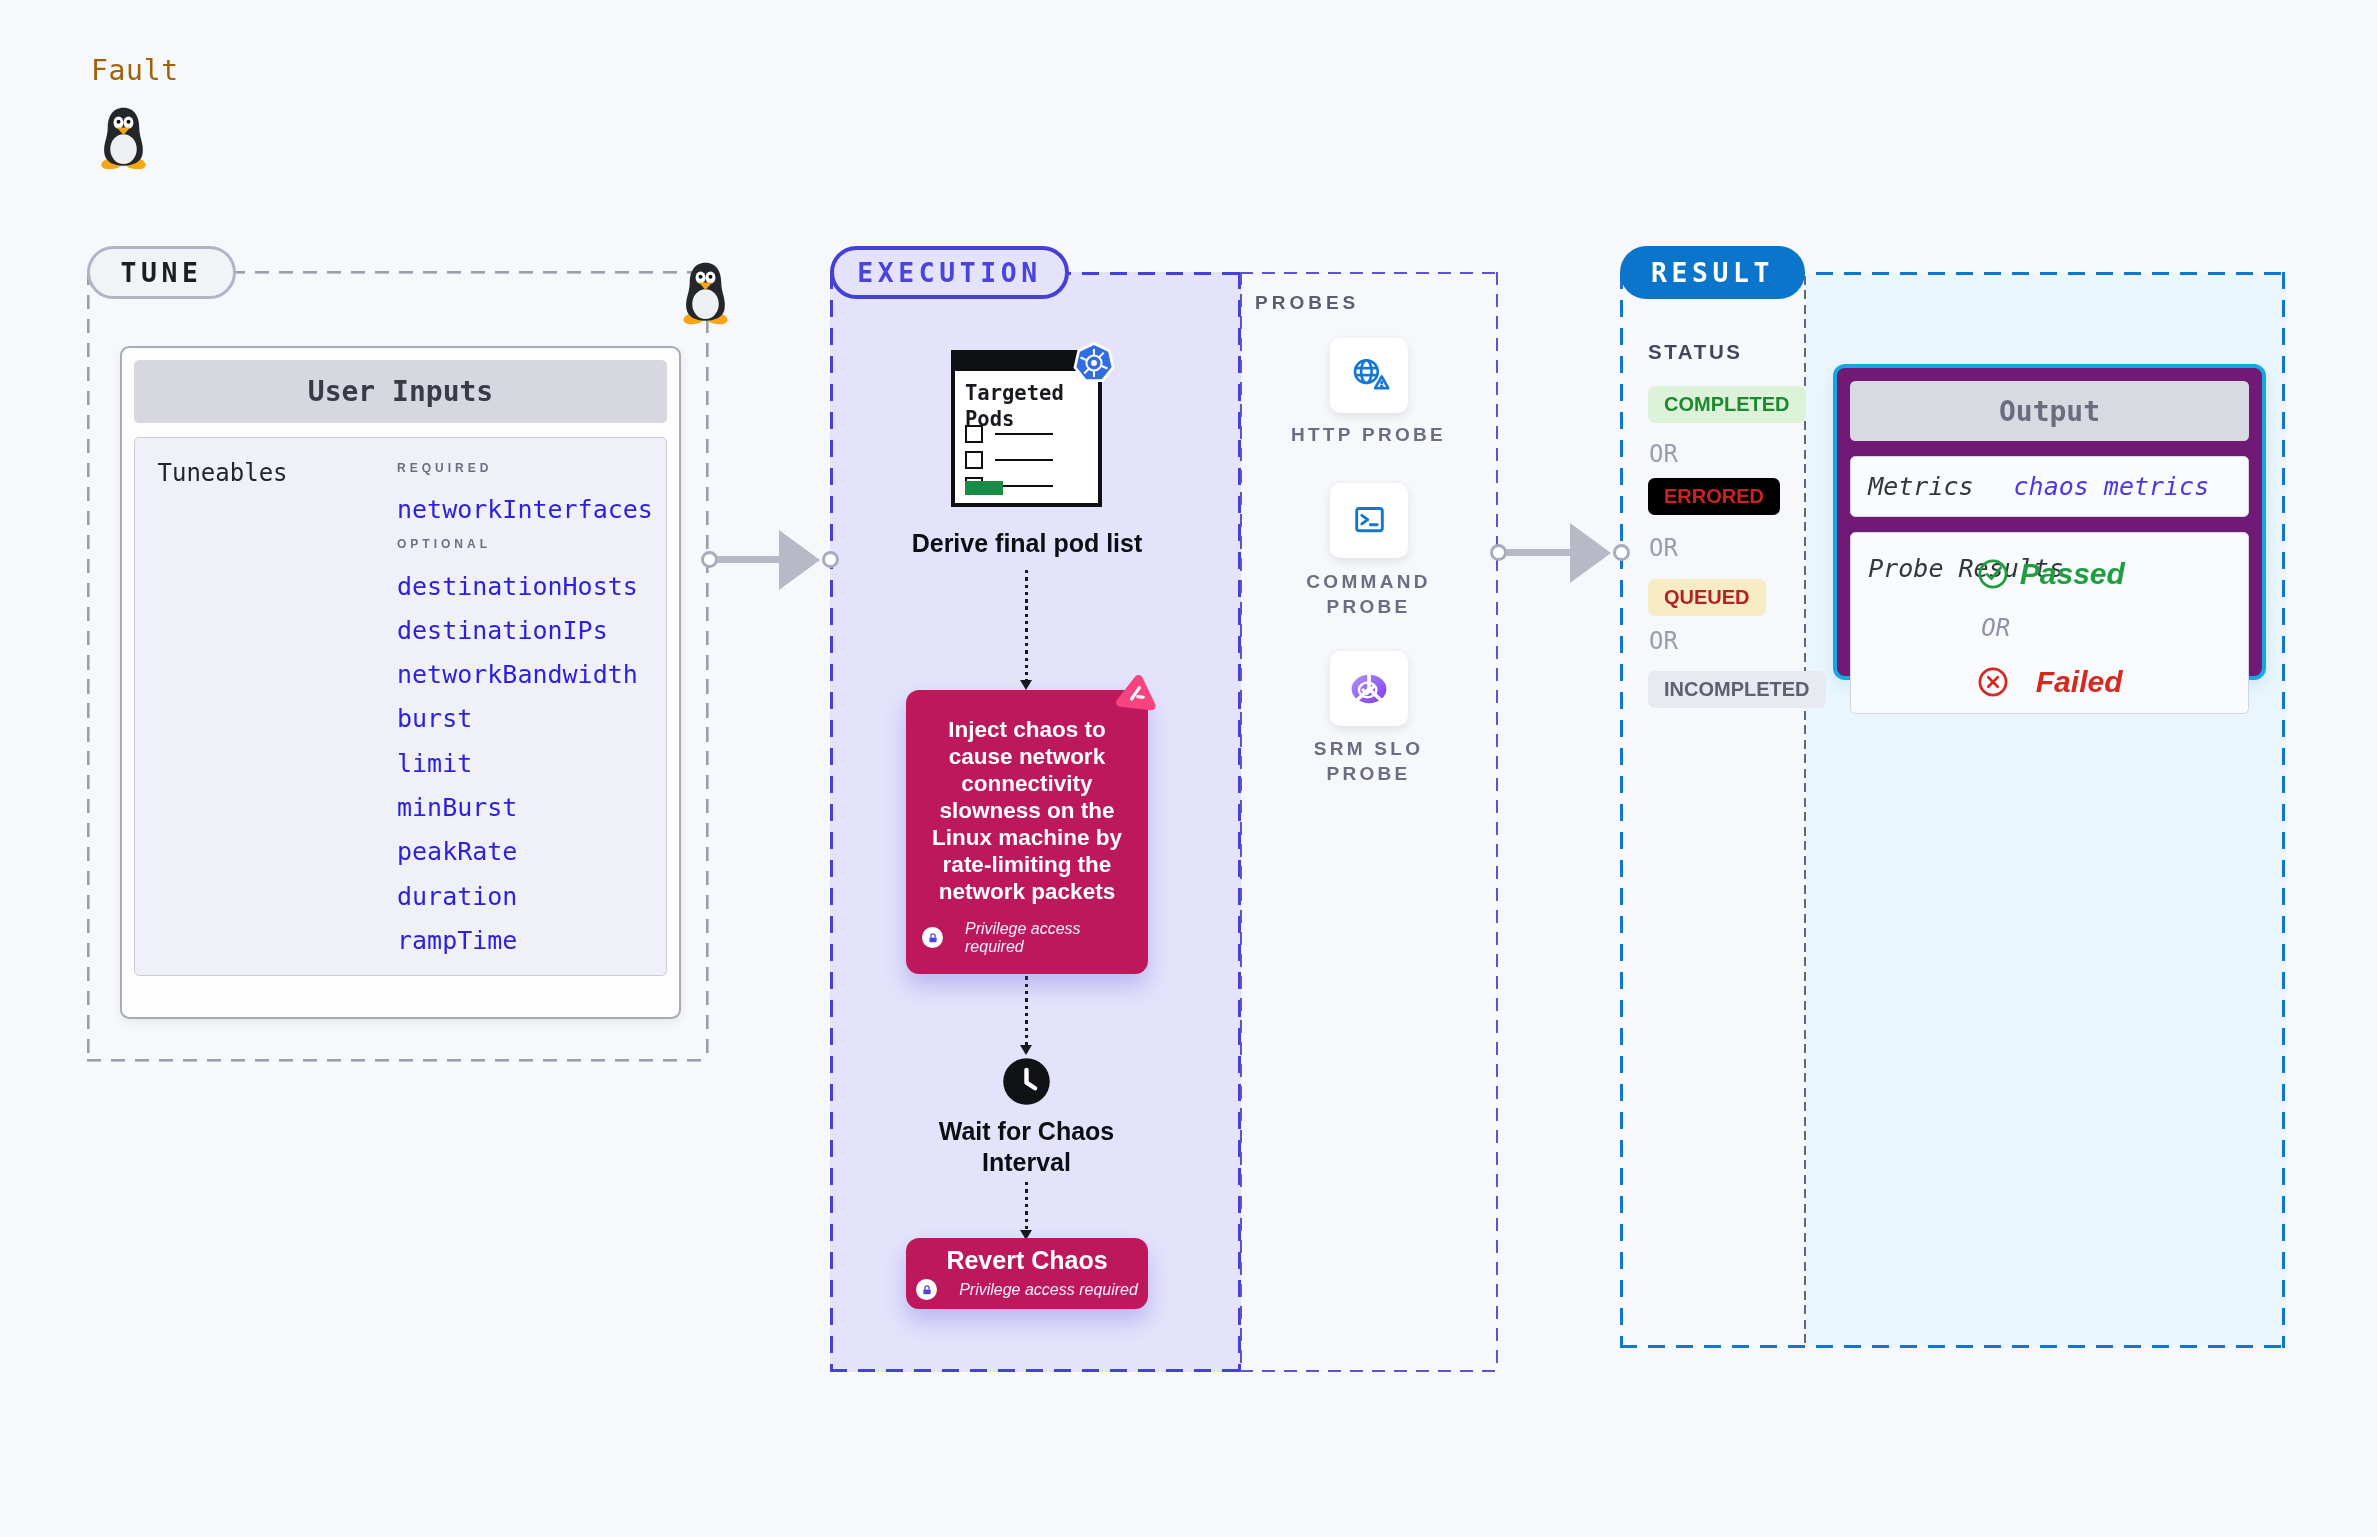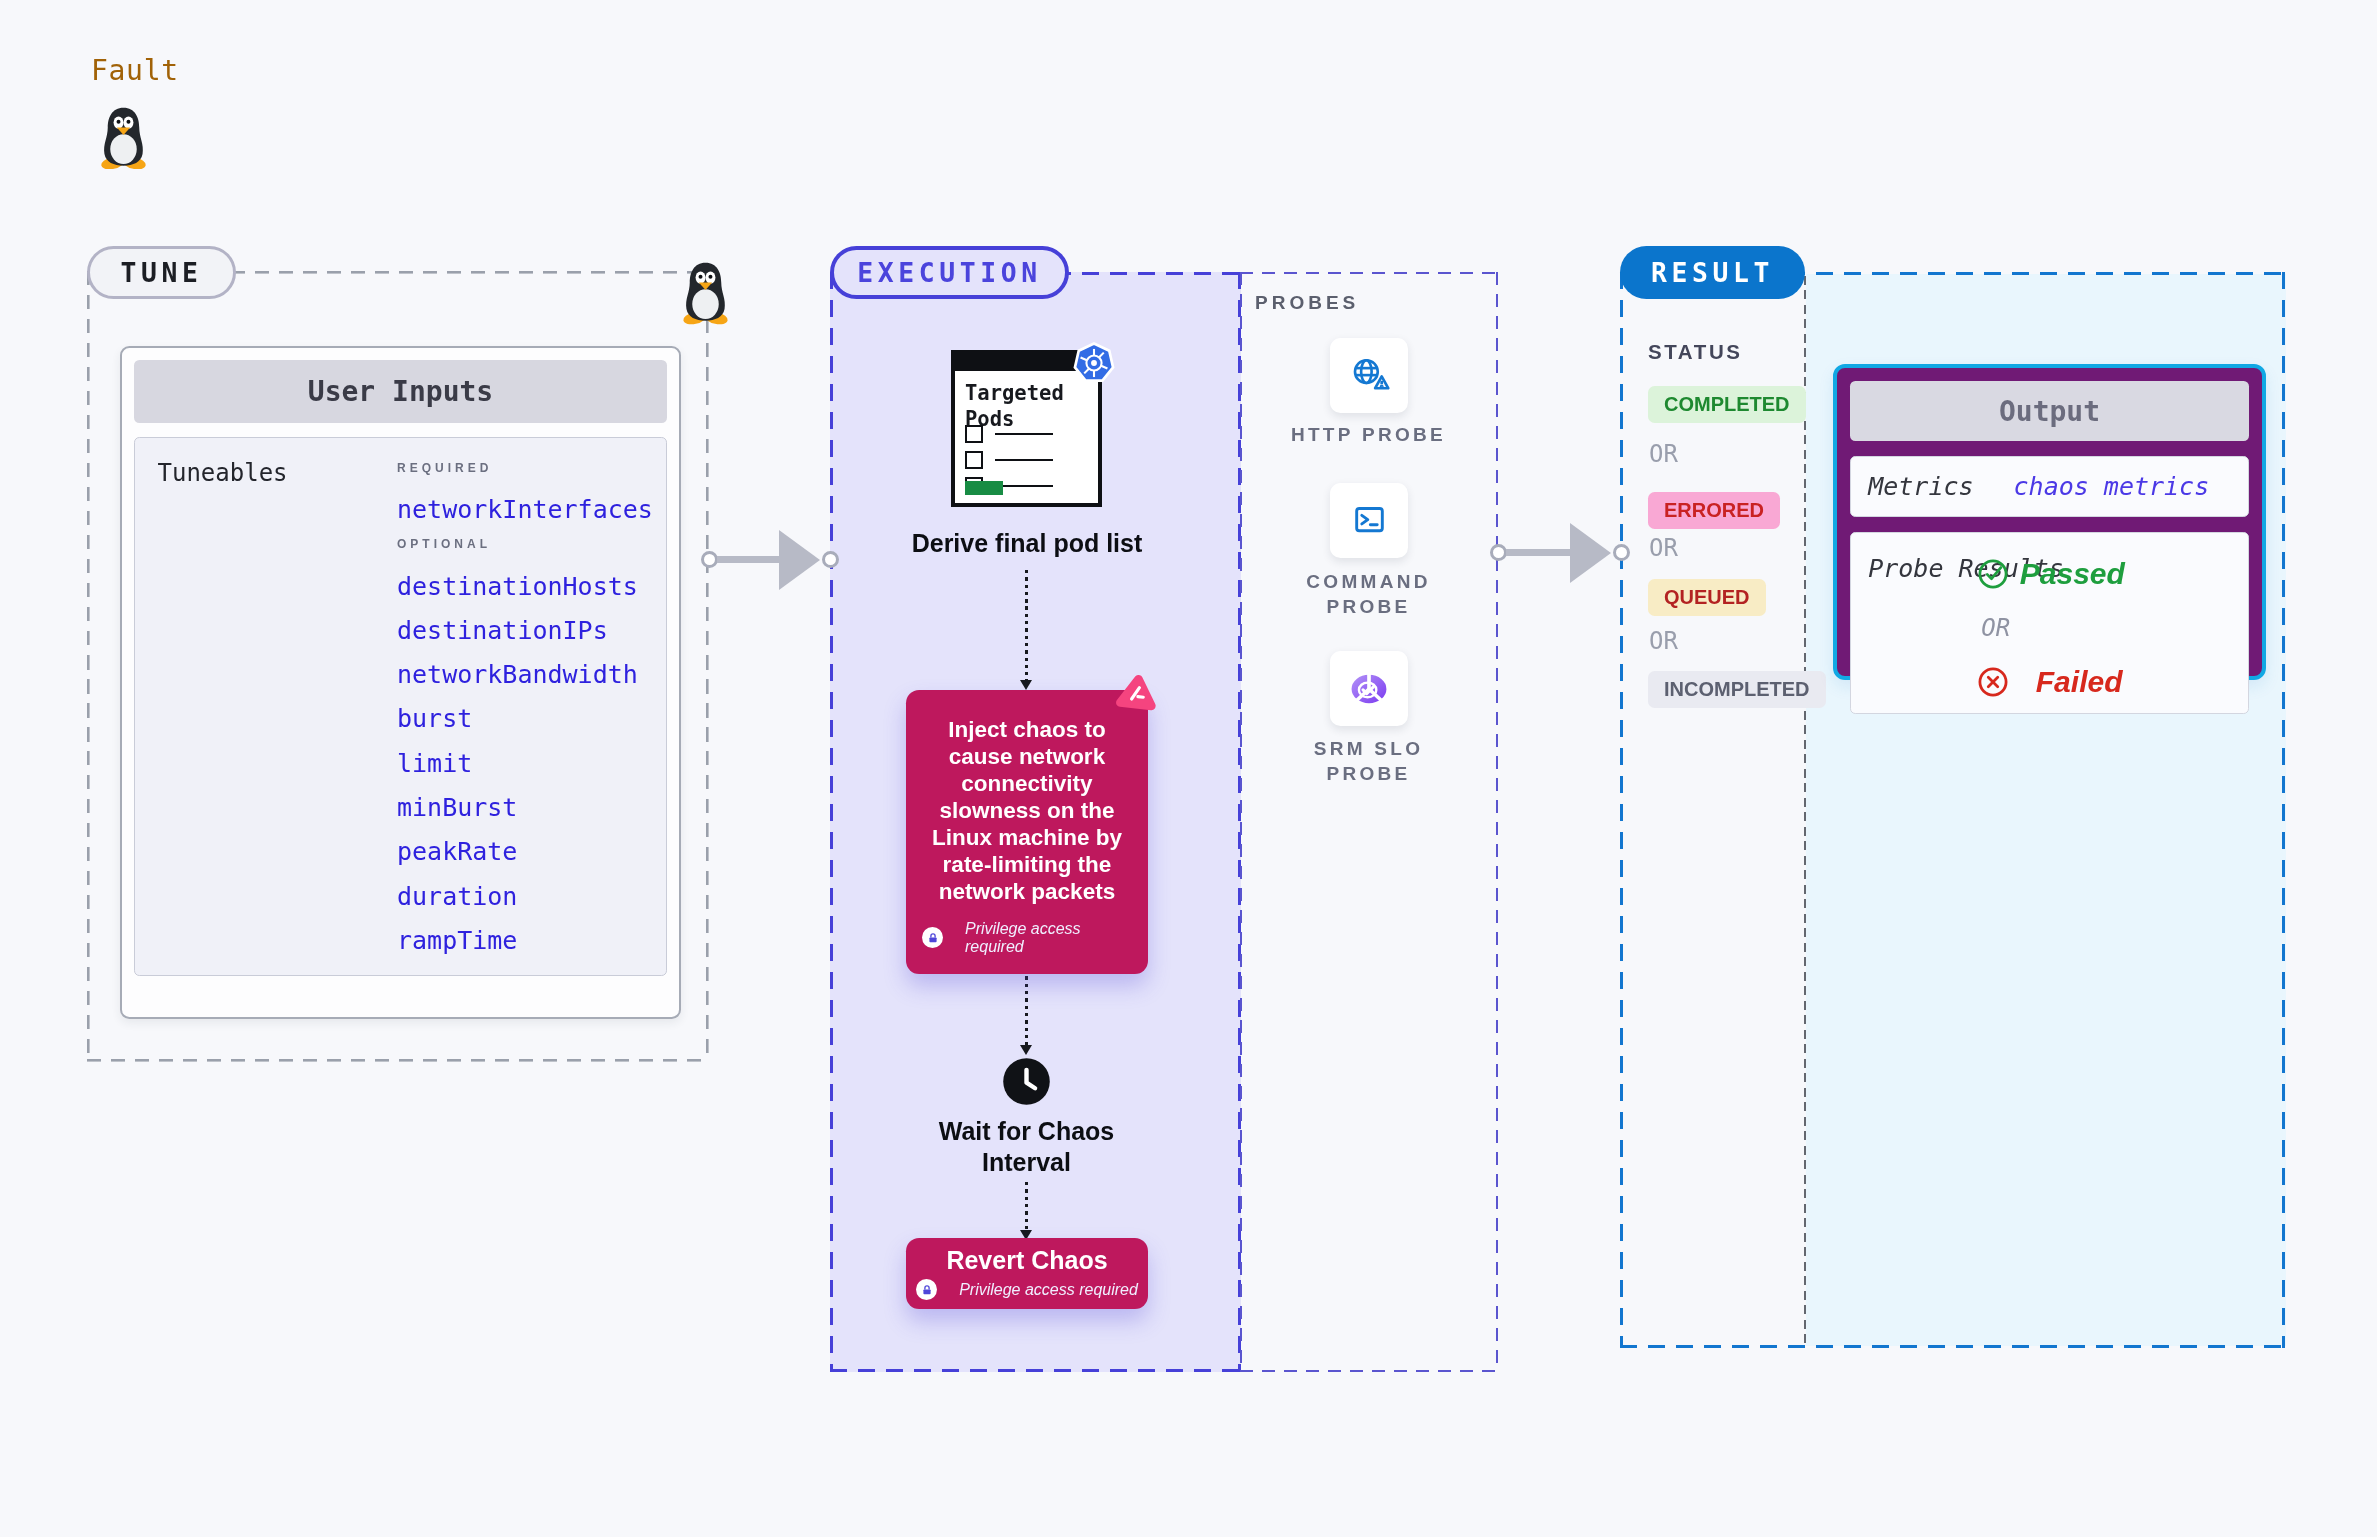--- a/index.html
+++ b/index.html
@@ -114,21 +114,21 @@
   .probe-card { position:absolute; left:1330px; width:78px; height:75px; background:#fff; border-radius:10.6px;
      box-shadow:0 3.3px 8px rgba(30,35,60,.10); display:flex; align-items:center; justify-content:center; }
   .probe-label { position:absolute; left:1289px; width:159px; text-align:center; font-size:19px; font-weight:bold;
      letter-spacing:3.3px; line-height:24.5px; color:#6a6e80; }
 
   
   #status-label { position:absolute; left:1648px; top:340px; font-size:20.5px; font-weight:bold; letter-spacing:2.6px; color:#43465a; }
   .status-badge { position:absolute; left:1648px; height:37px; border-radius:6.6px; display:flex; align-items:center;
      padding:0 16px; font-size:20px; font-weight:bold; }
   #badge-completed { top:386px; background:#dcf3da; color:#1e8930; }
-  #badge-errored   { top:492px; background:#f9a8d4; color:#c92222; }
+  #badge-errored   { top:478px; background:#000000; color:#c92222; }
   #badge-queued    { top:579px; background:#f8ecc5; color:#b32222; }
   #badge-incompleted { top:671px; background:#e9eaf1; color:#5c6070; }
   .or-text { position:absolute; left:1649px; font-size:24px; color:#999eac; }
 
   #output-card { position:absolute; left:1833px; top:364px; width:433px; height:316px; background:#701a75;
      border:4px solid #11a8e4; border-radius:12px; box-shadow:0 6.6px 14.5px rgba(17,120,200,.10);padding-left:12px; }
   #output-header { position:absolute; left:13.2px; top:13.2px; right:13.2px; height:60px; background:#d9d9e2; border-radius:5.3px;
      display:flex; align-items:center; justify-content:center; font-size:28px; font-weight:bold; color:#6b6c7e; }
   .output-row { position:absolute; left:13.2px; right:13.2px; background:#fafbfe; border:1.3px solid #d3d6e0; border-radius:5.3px;font-style:italic; }
   #metrics-row { top:88px; height:61px; display:flex; align-items:center; }

